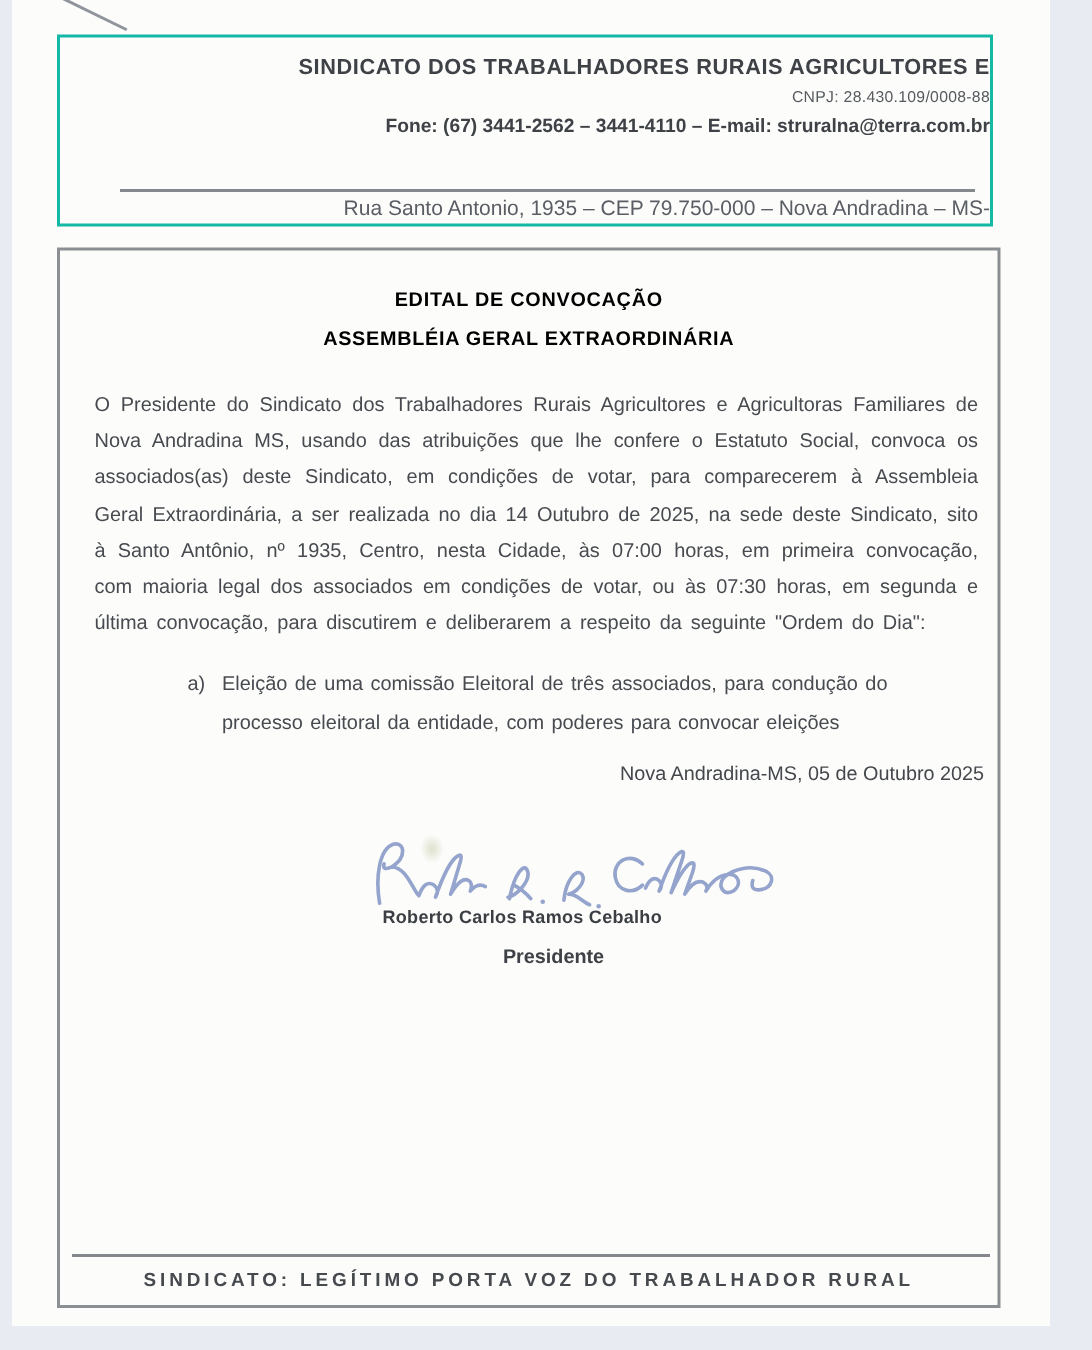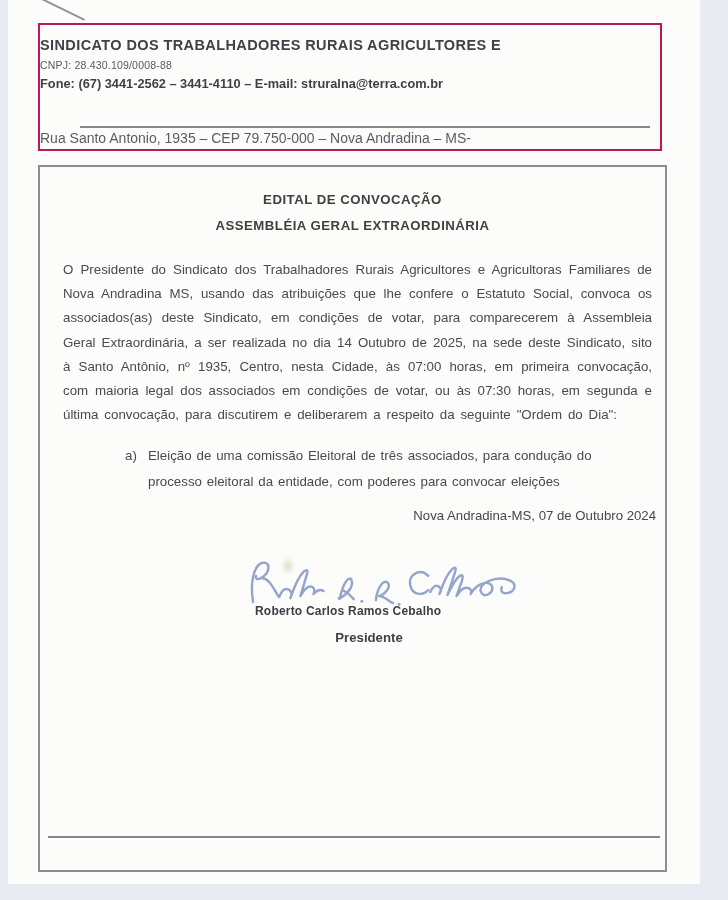--- a/index.html
+++ b/index.html
@@ -9,33 +9,33 @@
   .canvas { position:relative; width:728px; height:900px; overflow:hidden; background:#e8ecf2; }
   .page { position:absolute; left:8px; top:0; width:692px; height:884px; background:#fcfcfb; }
 
   .scan-artifact { position:absolute; left:32px; top:-3px; width:50px; height:2px;
     background:#8f959b; transform:rotate(26deg); transform-origin:left top; }
   .smudge { position:absolute; left:272px; top:556px; width:16px; height:20px;
     background:radial-gradient(ellipse at center, rgba(205,210,180,.65), transparent 70%); }
 
   
   .letterhead { position:absolute; left:30px; top:23px; width:624px; height:128px;
-    border:2px solid #be185d; text-align:left; }
+    border:2px solid #14b8a6; text-align:right; }
   .org-line { font-weight:bold; font-size:14.5px; letter-spacing:.4px; color:#3e4146; line-height:22px; }
   .org-line.first { margin-top:9px; }
   .cnpj-line { margin-top:3px; font-size:10.5px; color:#565a5f; letter-spacing:.2px; }
   .phone-line { margin-top:5px; font-size:12.8px; font-weight:bold; color:#3e4146; }
   .lh-divider { position:absolute; left:40px; right:10px; bottom:21px; border-top:2px solid #84878b; }
   .address-line { position:absolute; left:0; right:0; bottom:3px; font-size:14px; color:#5a5e64; }
 
   
   .doc { position:absolute; left:30px; top:165px; width:629px; height:707px;
     border:2px solid #8b8e92; color:#45484d; }
   .doc-title { margin-top:20px; text-align:center; font-weight:bold; font-size:13.2px;
-    letter-spacing:.5px; line-height:26px; color:#404040; }
+    letter-spacing:.5px; line-height:26px; color:#000000; }
   .body-par { margin:19px 13px 0 23px; text-align:justify; font-size:13.3px;
     line-height:24.2px; word-spacing:2.2px; color:#474a4f; }
   .agenda { display:flex; margin:16px 42px 0 85px; font-size:13.3px; line-height:25.5px;
     word-spacing:1.2px; color:#474a4f; }
   .agenda-marker { flex:none; width:23px; }
   .dateline { margin:14px 9px 0 0; text-align:right; font-size:13.2px; color:#44474c; }
 
   .sig-svg { position:absolute; left:203px; top:382px; width:282px; height:64px; }
   .sig-name { position:absolute; left:215px; top:437px; font-weight:bold; font-size:12px;
     letter-spacing:.2px; color:#3b3e43; }
@@ -69,35 +69,36 @@
         <div>ASSEMBLÉIA GERAL EXTRAORDINÁRIA</div>
       </div>
 
       <p class="body-par">O Presidente do Sindicato dos Trabalhadores Rurais Agricultores e Agricultoras Familiares de Nova Andradina MS, usando das atribuições que lhe confere o Estatuto Social, convoca os associados(as) deste Sindicato, em condições de votar, para comparecerem à Assembleia Geral Extraordinária, a ser realizada no dia 14 Outubro de 2025, na sede deste Sindicato, sito à Santo Antônio, nº 1935, Centro, nesta Cidade, às 07:00 horas, em primeira convocação, com maioria legal dos associados em condições de votar, ou às 07:30 horas, em segunda e última convocação, para discutirem e deliberarem a respeito da seguinte "Ordem do Dia":</p>
 
       <div class="agenda">
         <span class="agenda-marker">a)</span>
         <span class="agenda-text">Eleição de uma comissão Eleitoral de três associados, para condução do processo eleitoral da entidade, com poderes para convocar eleições</span>
       </div>
 
-      <div class="dateline">Nova Andradina-MS, 07 de Outubro 2024</div>
+      <div class="dateline">Nova Andradina-MS, 05 de Outubro 2025</div>
 
       <svg class="sig-svg" viewBox="0 0 280 62">
         <g fill="none" stroke="#8a9bc7" stroke-width="2.4" stroke-linecap="round" stroke-linejoin="round" opacity="0.9">
           <path d="M10 52 C7 34 10 16 19 13 C27 11 28 22 18 28 C14 30 12 29 13 26 M18 28 C26 28 30 38 35 46"></path>
           <path d="M36 47 Q40 36 46 40 Q50 43 47 48 Q54 28 60 22 Q66 17 63 26 L57 46 Q64 34 69 37 Q72 39 70 44 Q75 38 80 41"></path>
           <path d="M96 49 C99 33 106 24 108 31 C110 38 100 47 95 48 M99 40 Q106 44 110 49"></path>
           <circle cx="118" cy="51" r="1.5" fill="#8a9bc7" stroke="none"></circle>
           <path d="M132 50 C133 38 140 28 144 33 C147 38 140 45 135 46 C141 46 144 51 149 53"></path>
           <circle cx="155" cy="54" r="1.5" fill="#8a9bc7" stroke="none"></circle>
           <path d="M184 26 C176 18 164 24 166 35 C168 45 178 46 184 40"></path>
           <path d="M186 42 Q190 33 195 37 Q198 40 195 44 Q202 24 208 19 Q213 15 210 24 L203 45 Q210 30 215 26 Q220 23 217 32 L212 46 Q218 36 224 38 Q228 40 226 44 Q232 34 240 33 C248 32 250 40 244 44 Q238 47 236 41 Q235 35 244 31 Q256 26 266 31"></path>
           <path d="M266 31 C272 34 270 42 262 43 Q255 44 257 37"></path>
         </g>
       </svg>
       <div class="sig-name">Roberto Carlos Ramos Cebalho</div>
       <div class="sig-role">Presidente</div>
 
       <div class="doc-footer-divider"></div>
+      <div class="doc-footer">SINDICATO: LEGÍTIMO PORTA VOZ DO TRABALHADOR RURAL</div>
     </div>
 
   </div>
 </div>
 
 </body></html>

